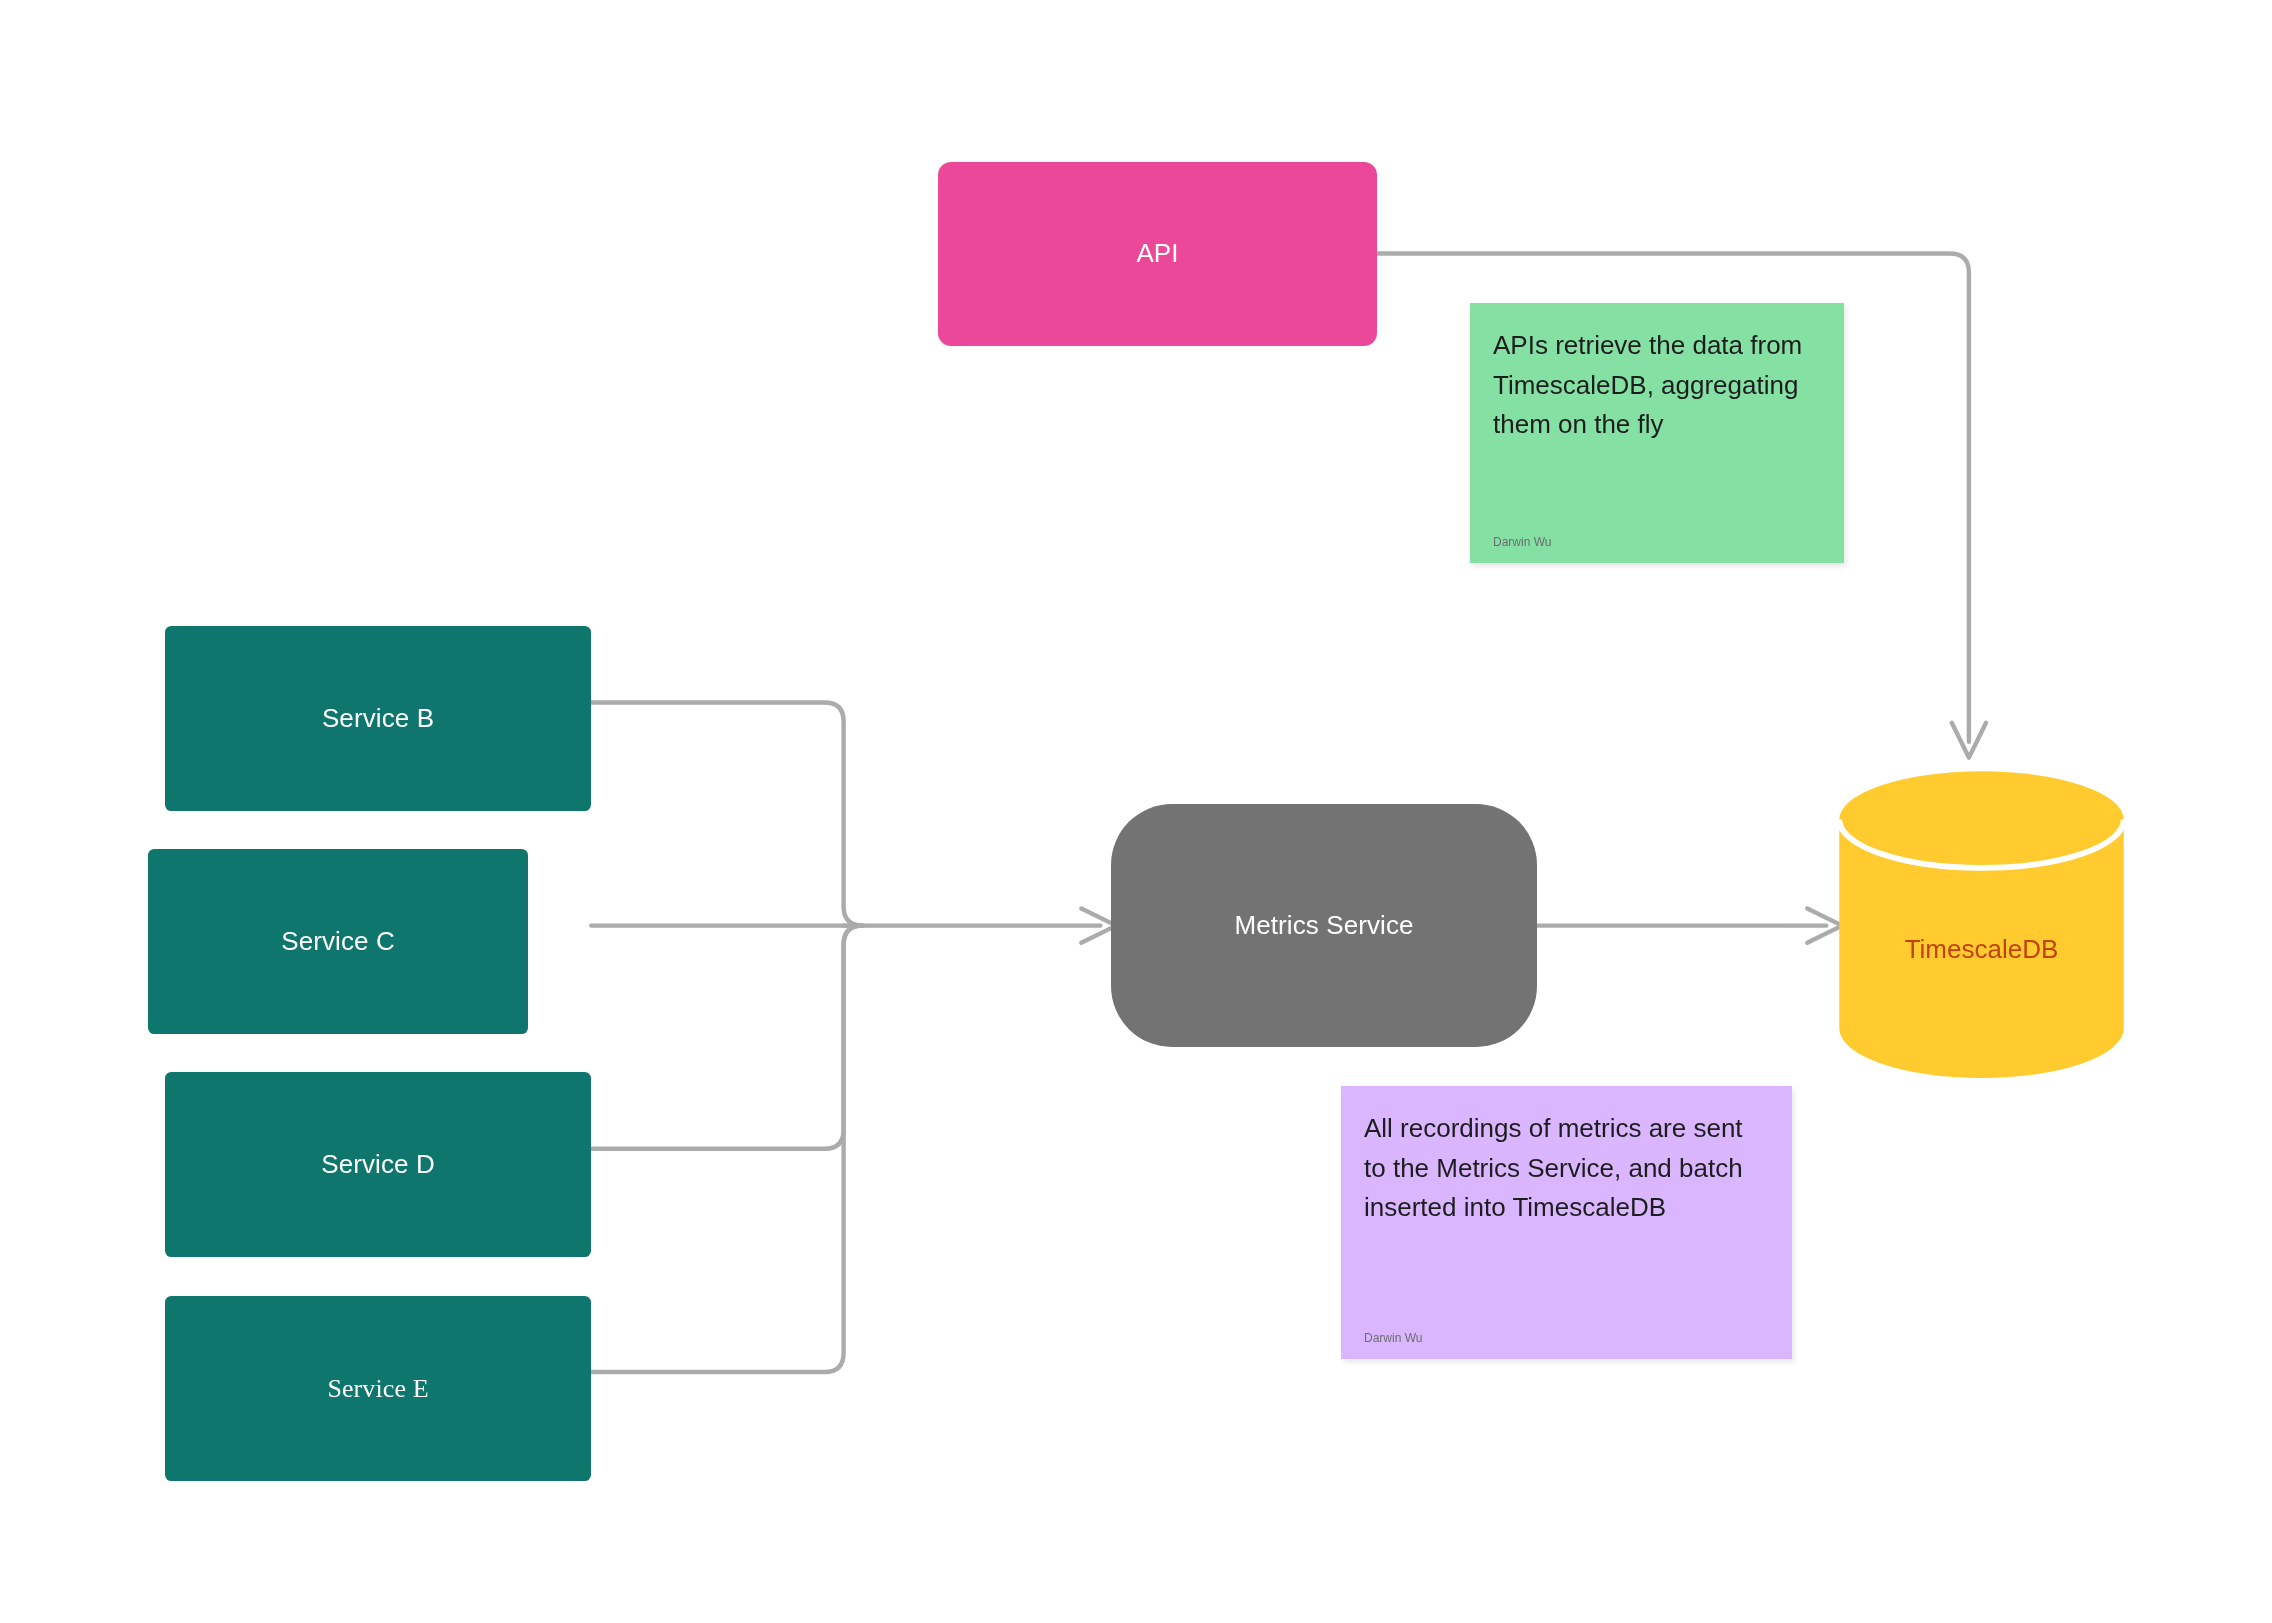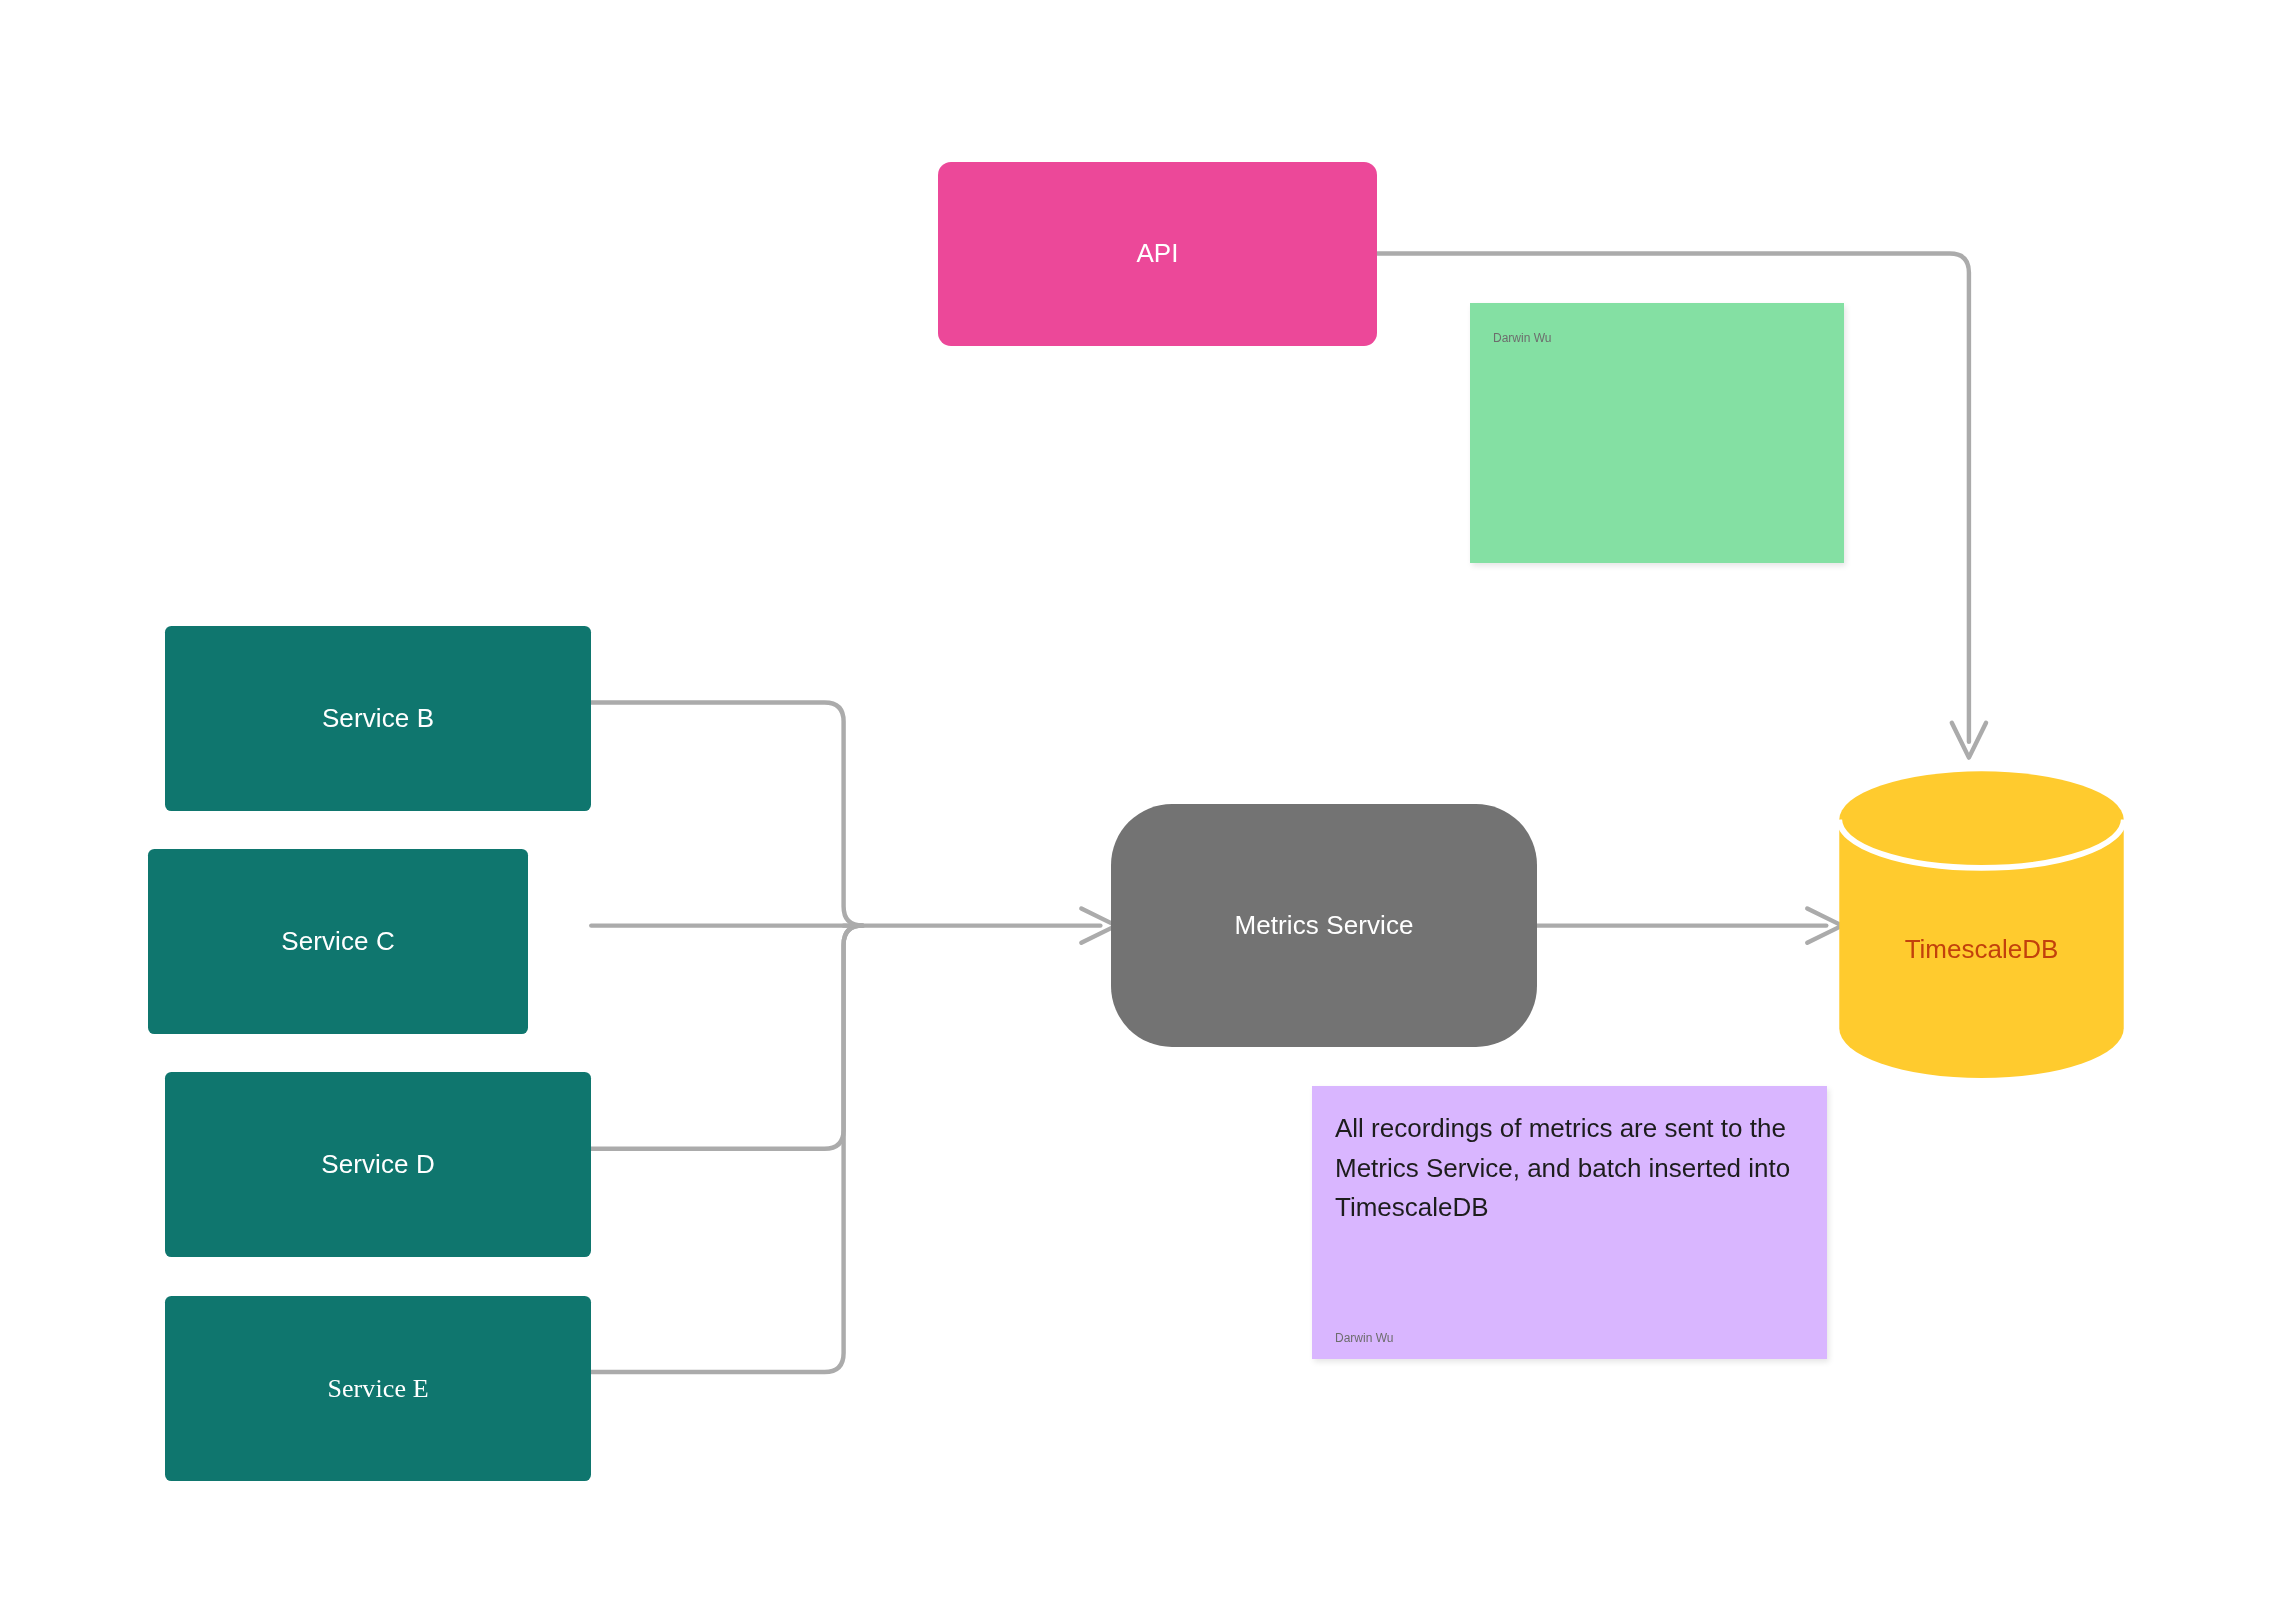--- a/index.html
+++ b/index.html
@@ -167,22 +167,23 @@
   <div class="cylinder" style="left:1838px; top:770px; width:287px; height:308px;">
     <svg class="cyl-svg" width="287" height="308" viewBox="0 0 452 485">
       <path d="M 2 78 L 2 407 A 224 78 0 0 0 450 407 L 450 78 Z" fill="#ffcb2e"></path>
       <ellipse cx="226" cy="78" rx="224" ry="76" fill="#ffcb2e"></ellipse>
       <path d="M 2 78 A 224 76 0 0 0 450 78" fill="none" stroke="#ffffff" stroke-width="9"></path>
     </svg>
     <div class="cyl-label" style="top:164px;">TimescaleDB</div>
   </div>
 
   <div class="sticky sticky-green" style="left:1470px; top:303px; width:374px; height:260px;">
+    <div class="sticky-text">APIs retrieve the data from TimescaleDB, aggregating them on the fly</div>
     <div class="sticky-author">Darwin Wu</div>
   </div>
 
-  <div class="sticky sticky-purple" style="left:1312px; top:1086px; width:515px; height:273px;">
+  <div class="sticky sticky-purple" style="left:1341px; top:1086px; width:451px; height:273px;">
     <div class="sticky-text">All recordings of metrics are sent to the Metrics Service, and batch inserted into TimescaleDB</div>
     <div class="sticky-author">Darwin Wu</div>
   </div>
 
 </div>
 
 
 </body></html>

